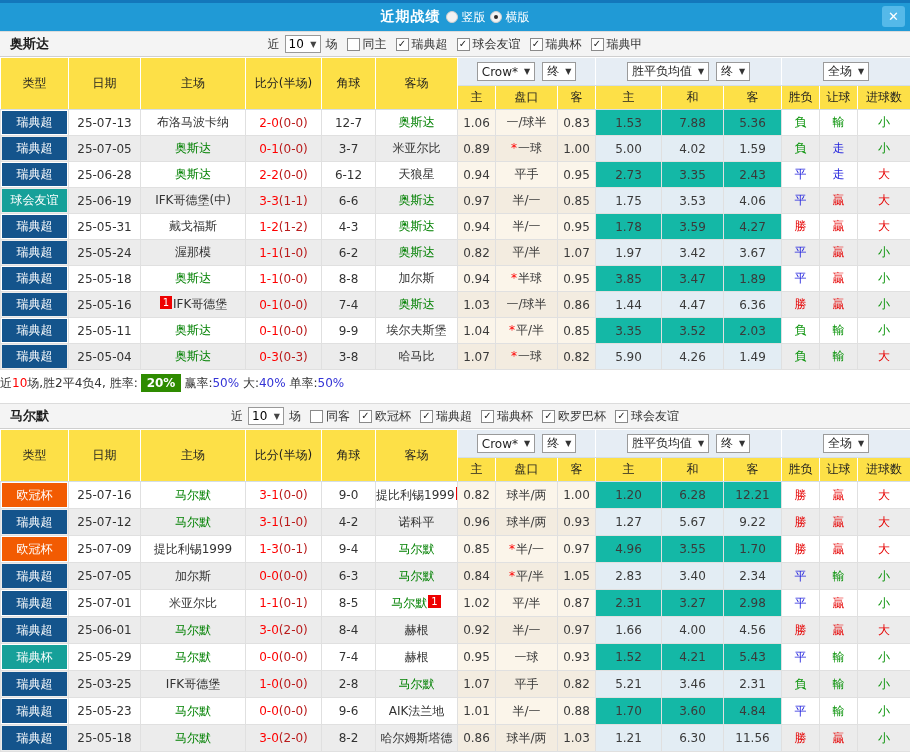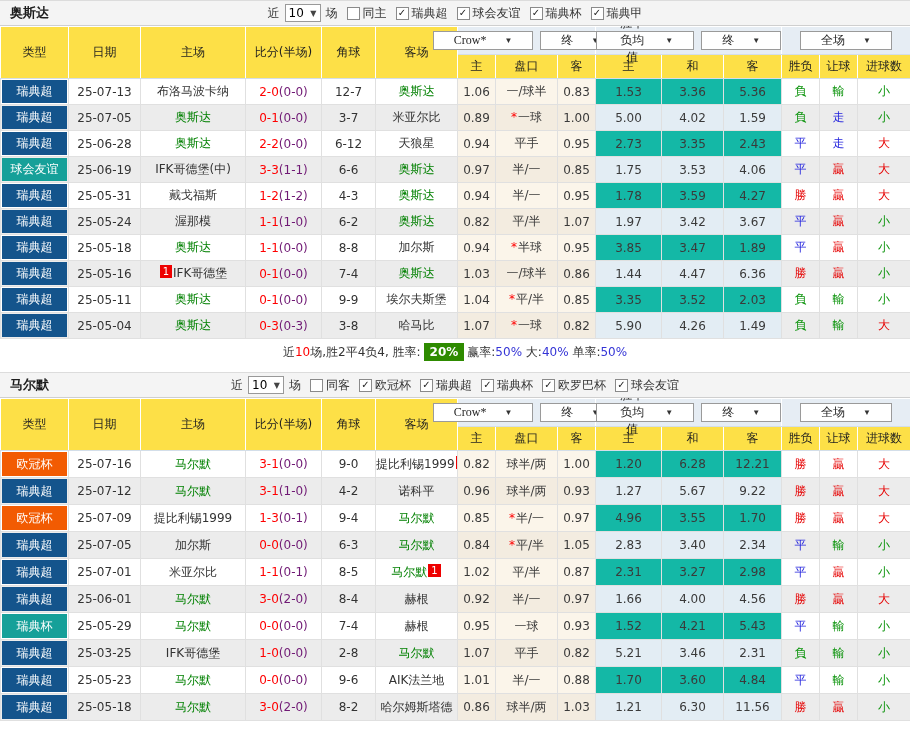--- a/index.html
+++ b/index.html
@@ -27,56 +27,68 @@
   .checkbox.checked::after { content:"✓"; font-weight:bold; line-height:1; }
   .cb-label { margin-left:1px; cursor:pointer; }
 
   
   table { border-collapse:collapse; width:910px; table-layout:fixed; }
   thead th { background:#fde047; border:1px solid #fff; border-bottom-color:#D3DEE9; font-weight:normal; color:#1f1f1f; padding:0; }
   thead tr.grp th { height:28px; }
   thead tr.sub th { height:24px; }
   thead th.hdrop { background:#E6EDF4; }
   .hdrop-inner { display:flex; justify-content:center; align-items:center; gap:7px; }
-  .hd-select { display:inline-flex; align-items:center; border:1px solid #9a9a9a; background:#fff; height:19px; padding:0 20px; gap:18px; cursor:pointer;font-family:Liberation Serif, serif; }
+  .hd-select { display:inline-flex; align-items:center; border:1px solid #9a9a9a; background:#fff; height:19px; padding:0 4px; gap:6px; cursor:pointer; }
   .hd-select .arrow { font-size:8px; color:#333; }
   tbody td { border:1px solid #E0E0E0; text-align:center; height:26px; padding:0; overflow:hidden; white-space:nowrap; background:#fff; color:#333; }
   .t2 tbody td { height:27px; }
   td.cream { background:#FBF5EA; color:#3a3a3a; }
   td.lblue { background:#14b8a6; color:#3a3a3a; }
   tr.alt td { background:#ECECEC; }
   tr.alt td.cream { background:#F3ECE0; }
   tr.alt td.lblue { background:#E3EDF4; }
   td.league-cell { padding:1px; }
   .league-badge { height:100%; color:#fff; display:flex; align-items:center; justify-content:center; }
   .lg-blue { background:#14548C; }
   .lg-teal { background:#16A099; }
   .lg-orange { background:#F25B02; }
   .team-green { color:#008000; }
   .team-dark { color:#333; }
   .team-link { cursor:pointer; }
   .score-ft { color:#FF0000; }
-  .score-ht { color:#701a75; }
+  .score-ht { color:#b91c1c; }
   .v-red { color:#E60000; }
   .v-blue { color:#2525DD; }
   .v-green { color:#0A930A; }
   .star { color:#FF0000; margin-right:1px; }
   .badge-1 { display:inline-block; background:#EE0000; color:#fff; font-size:10px; line-height:13px; padding:0 3px; margin:0 1px; vertical-align:2px; }
 
   
-  .summary-bar { height:26px; line-height:26px; text-align:center; white-space:pre; background:#fff; }
+  .summary-bar { height:26px; line-height:26px; white-space:pre; background:#fff; }
   .badge-green { background:#2E8B00; color:#fff; padding:2px 6px; font-weight:bold; margin:0 3px; }
   .blue-val { color:#3434D6; }
   .red-val { color:#FF0000; }
   .gap { height:7px; background:#fff; }
 </style>
 </head>
 <body>
 
 <div class="window">
+  <div class="titlebar">
+    <div class="title-center">
+      <span class="title-text">近期战绩</span>
+      <span style="display:inline-flex;align-items:center;gap:4px;">
+          <span class="radio"></span>
+          <span class="radio-label">竖版</span>
+          <span class="radio selected"></span>
+          <span class="radio-label">横版</span>
+        </span>
+    </div>
+    <div class="close-btn">✕</div>
+  </div>
 
   <div class="section">
     <div class="section-bar">
       <span class="team-name">奥斯达</span>
       <span class="filters">
           <span>近</span>
           <span class="select-box count-select">
             <span>10</span>
             <span class="arrow">▼</span>
           </span>
@@ -171,21 +183,21 @@
             </td>
             <td>25-07-13</td>
             <td><span class="team-dark team-link">布洛马波卡纳</span></td>
             <td><span class="score-ft">2-0</span><span class="score-ht">(0-0)</span></td>
             <td>12-7</td>
             <td><span class="team-green team-link">奥斯达</span></td>
             <td class="cream">1.06</td>
             <td class="cream"><span>一/球半</span></td>
             <td class="cream">0.83</td>
             <td class="lblue">1.53</td>
-            <td class="lblue">3.36</td>
+            <td class="lblue">7.88</td>
             <td class="lblue">5.36</td>
             <td><span class="v-green">負</span></td>
             <td><span class="v-green">輸</span></td>
             <td><span class="v-green">小</span></td>
           </tr>
           <tr class="alt">
             <td class="league-cell">
               <div class="league-badge lg-blue">瑞典超</div>
             </td>
             <td>25-07-05</td>

